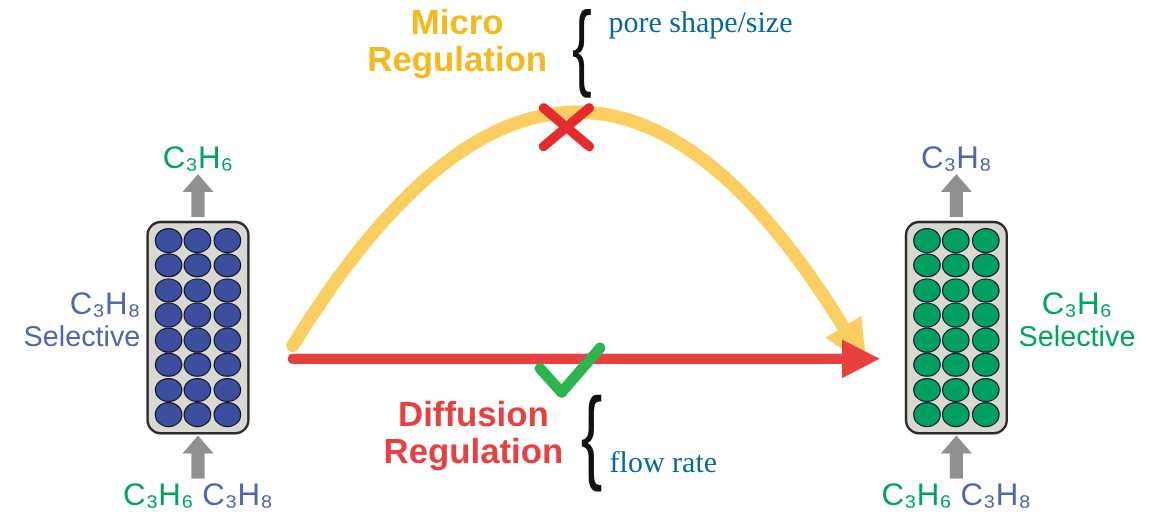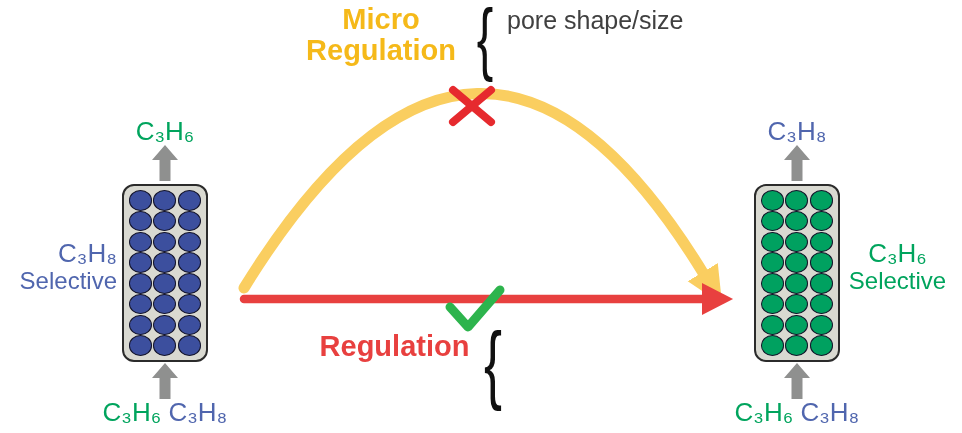--- a/index.html
+++ b/index.html
@@ -17,21 +17,21 @@
     position:absolute;inset:4px 4px;display:grid;
     grid-template-columns:repeat(3,1fr);grid-auto-rows:1fr;
     justify-items:center;align-items:center;
   }
   .bead{width:23px;height:20.5px;border-radius:50%;border:1.6px solid #14142a;box-sizing:border-box;}
   
   .formula{font-size:26px;letter-spacing:0;white-space:nowrap;}
   .center{text-align:center;}
   .right{text-align:right;}
   .heading{font-weight:bold;font-size:29px;line-height:31px;text-align:center;white-space:nowrap;}
-  .item{font-size:25px;color:#404040;white-space:nowrap;}
+  .item{font-size:25px;color:#0369a1;white-space:nowrap;font-family:Liberation Serif, serif;}
   .brace{font-size:66px;line-height:74px;color:#111;transform:scale(0.75,1.2);transform-origin:center;}
   .gray-arrow{display:block;}
   svg{display:block;}
 </style>
 </head>
 <body>
 
 <div id="canvas">
 
   <svg class="abs" style="left:0;top:0;" width="962" height="433" viewBox="0 0 962 433" aria-hidden="true">
@@ -57,23 +57,25 @@
   </svg>
 
   <div class="abs heading" style="left:286px;top:4px;width:190px;">
     <div style="color:#F5B919;">Micro</div>
     <div style="color:#F5B919;">Regulation</div>
   </div>
   <div class="abs brace" style="left:474px;top:0px;">{</div>
   <div class="abs item" style="left:507px;top:6px;">pore shape/size</div>
 
   <div class="abs heading" style="left:312px;top:331px;width:165px;">
+    <div style="color:#E8403F;">Diffusion</div>
     <div style="color:#E8403F;">Regulation</div>
   </div>
   <div class="abs brace" style="left:481px;top:322px;font-size:72px;line-height:82px;">{</div>
+  <div class="abs item" style="left:508px;top:372px;">flow rate</div>
 
   <div class="abs formula center" style="left:115px;top:116px;width:100px;color:#00A45D;">C₃H₆</div>
 
   <svg class="abs gray-arrow" style="left:152px;top:145px;" width="26" height="36" viewBox="0 0 26 36">
     <path d="M13 0 L26 15 H18.5 V36 H7.5 V15 H0 Z" fill="#8F908F"></path>
   </svg>
 
   <div class="abs formula right" style="left:14px;top:240px;width:103px;color:#5066AE;line-height:27px;">
     <div>C₃H₈</div>
     <div style="font-size:24px;">Selective</div>

